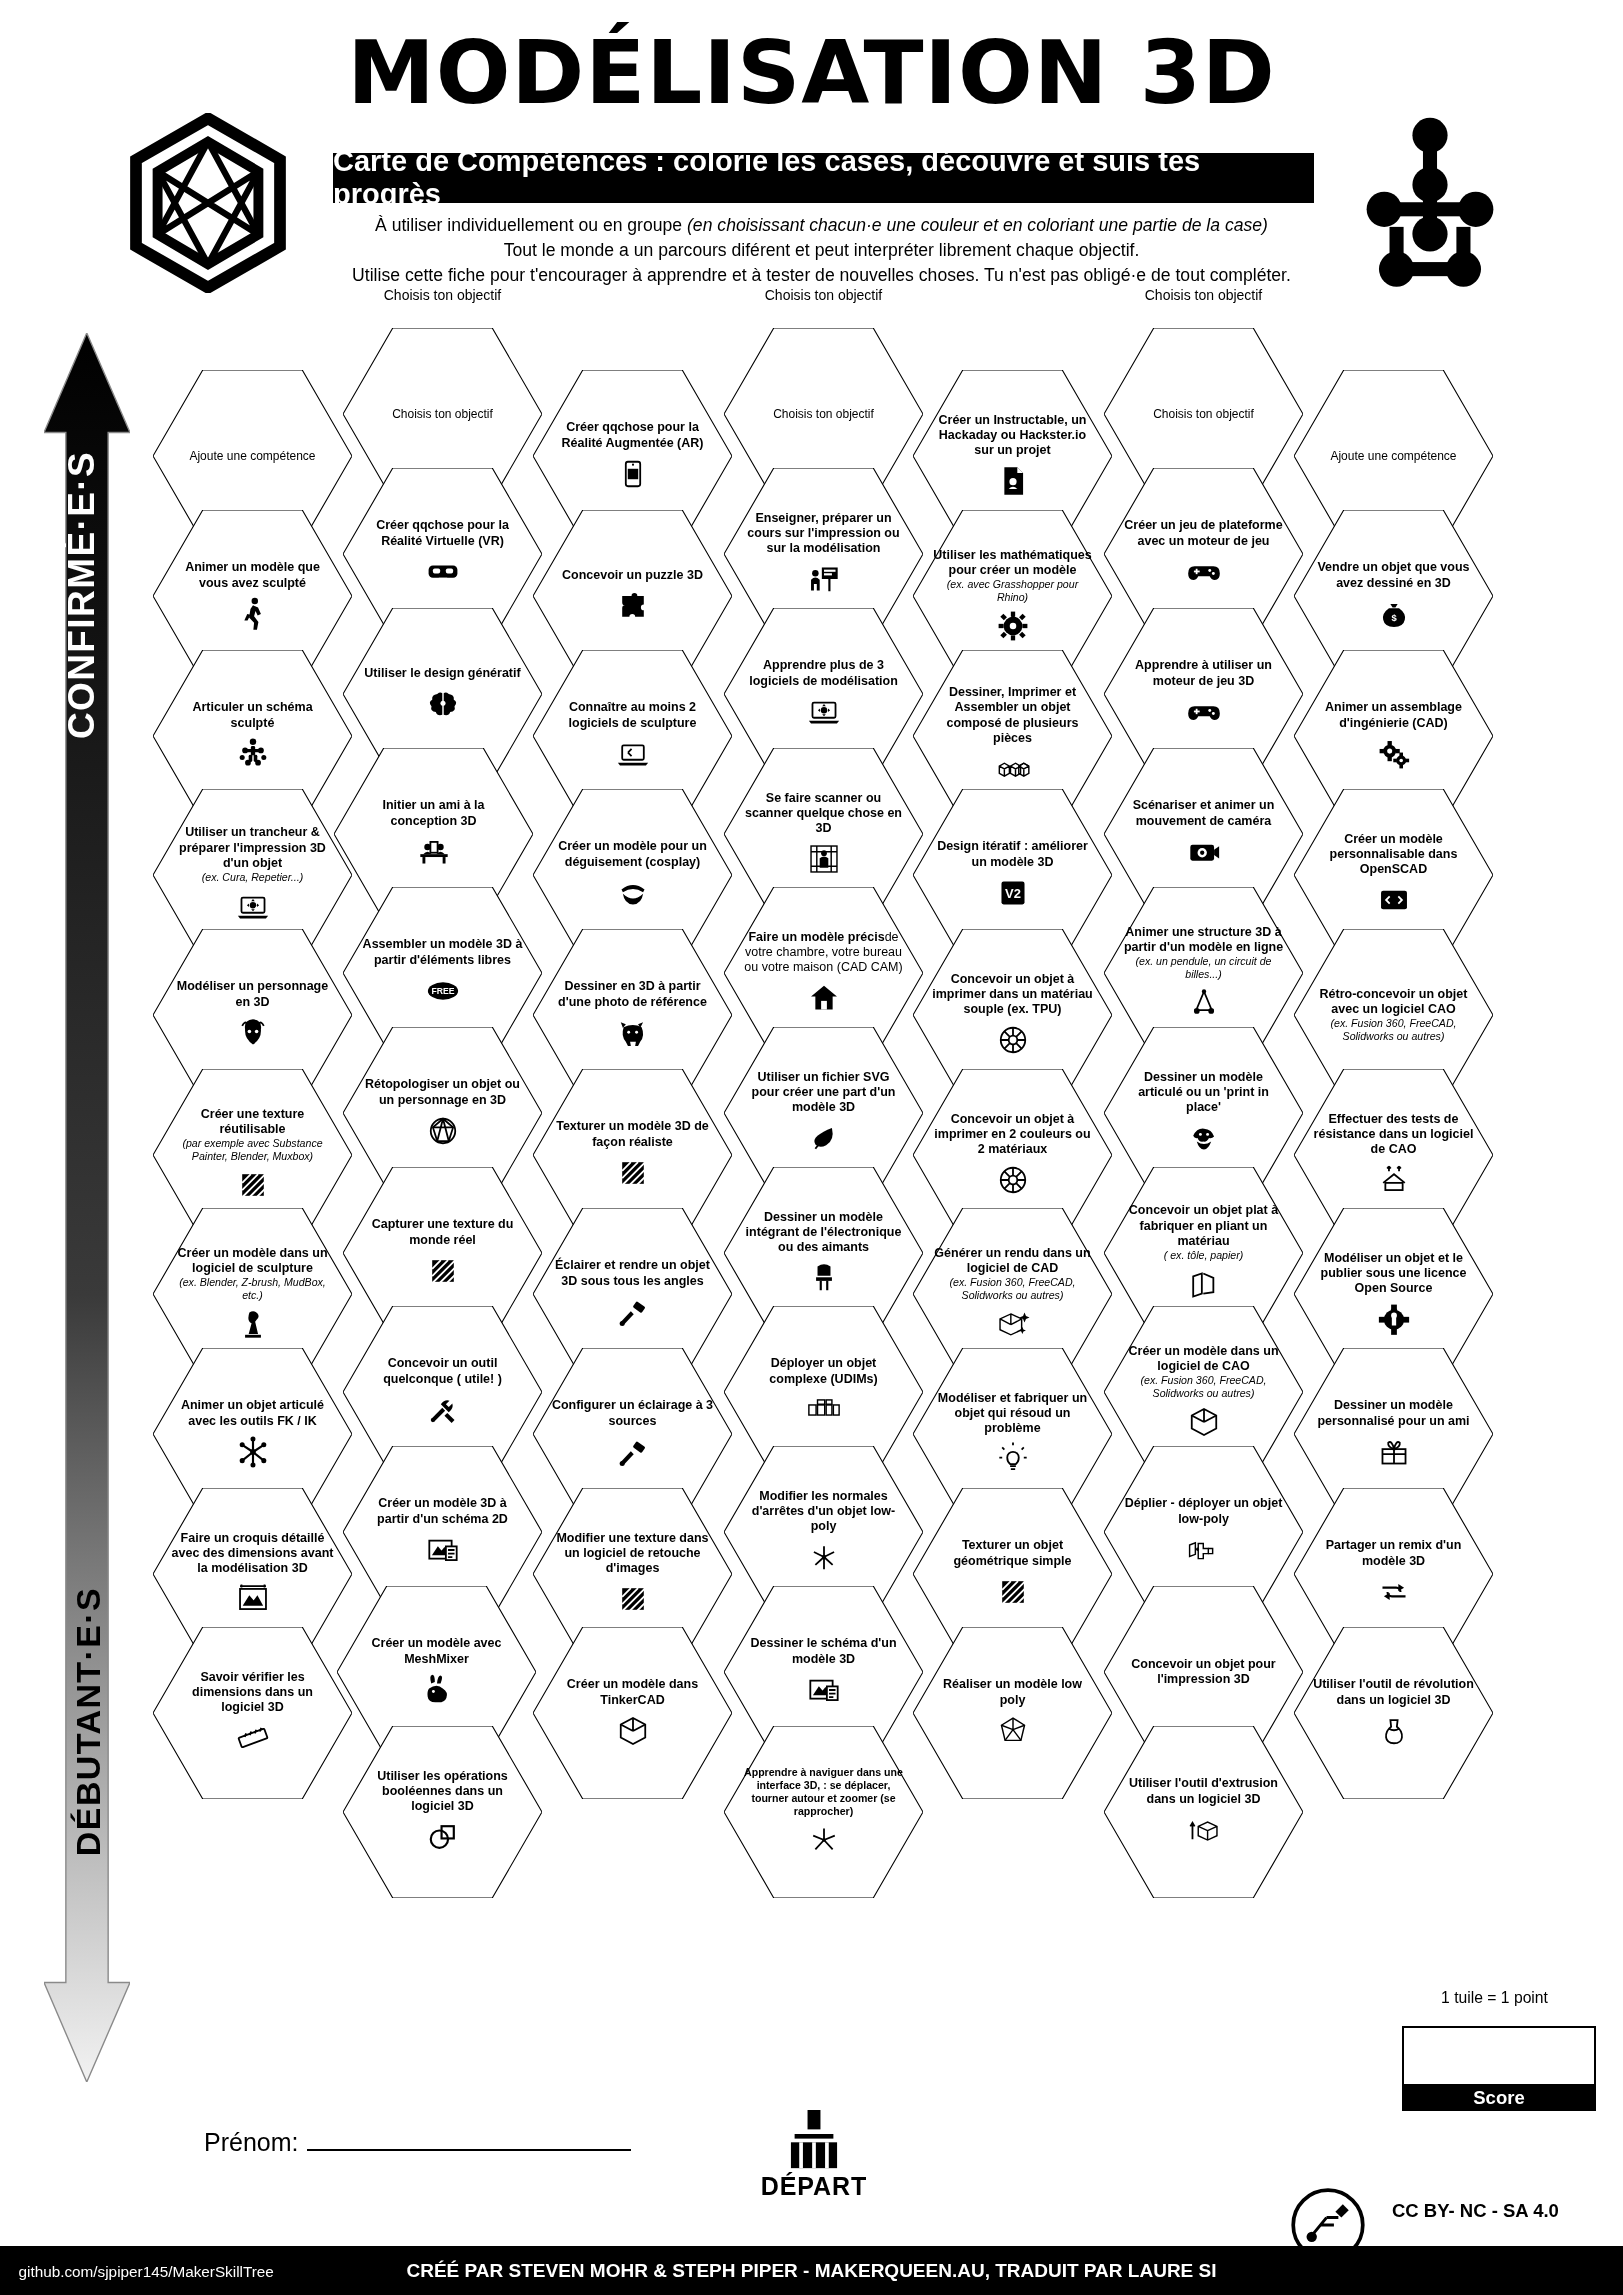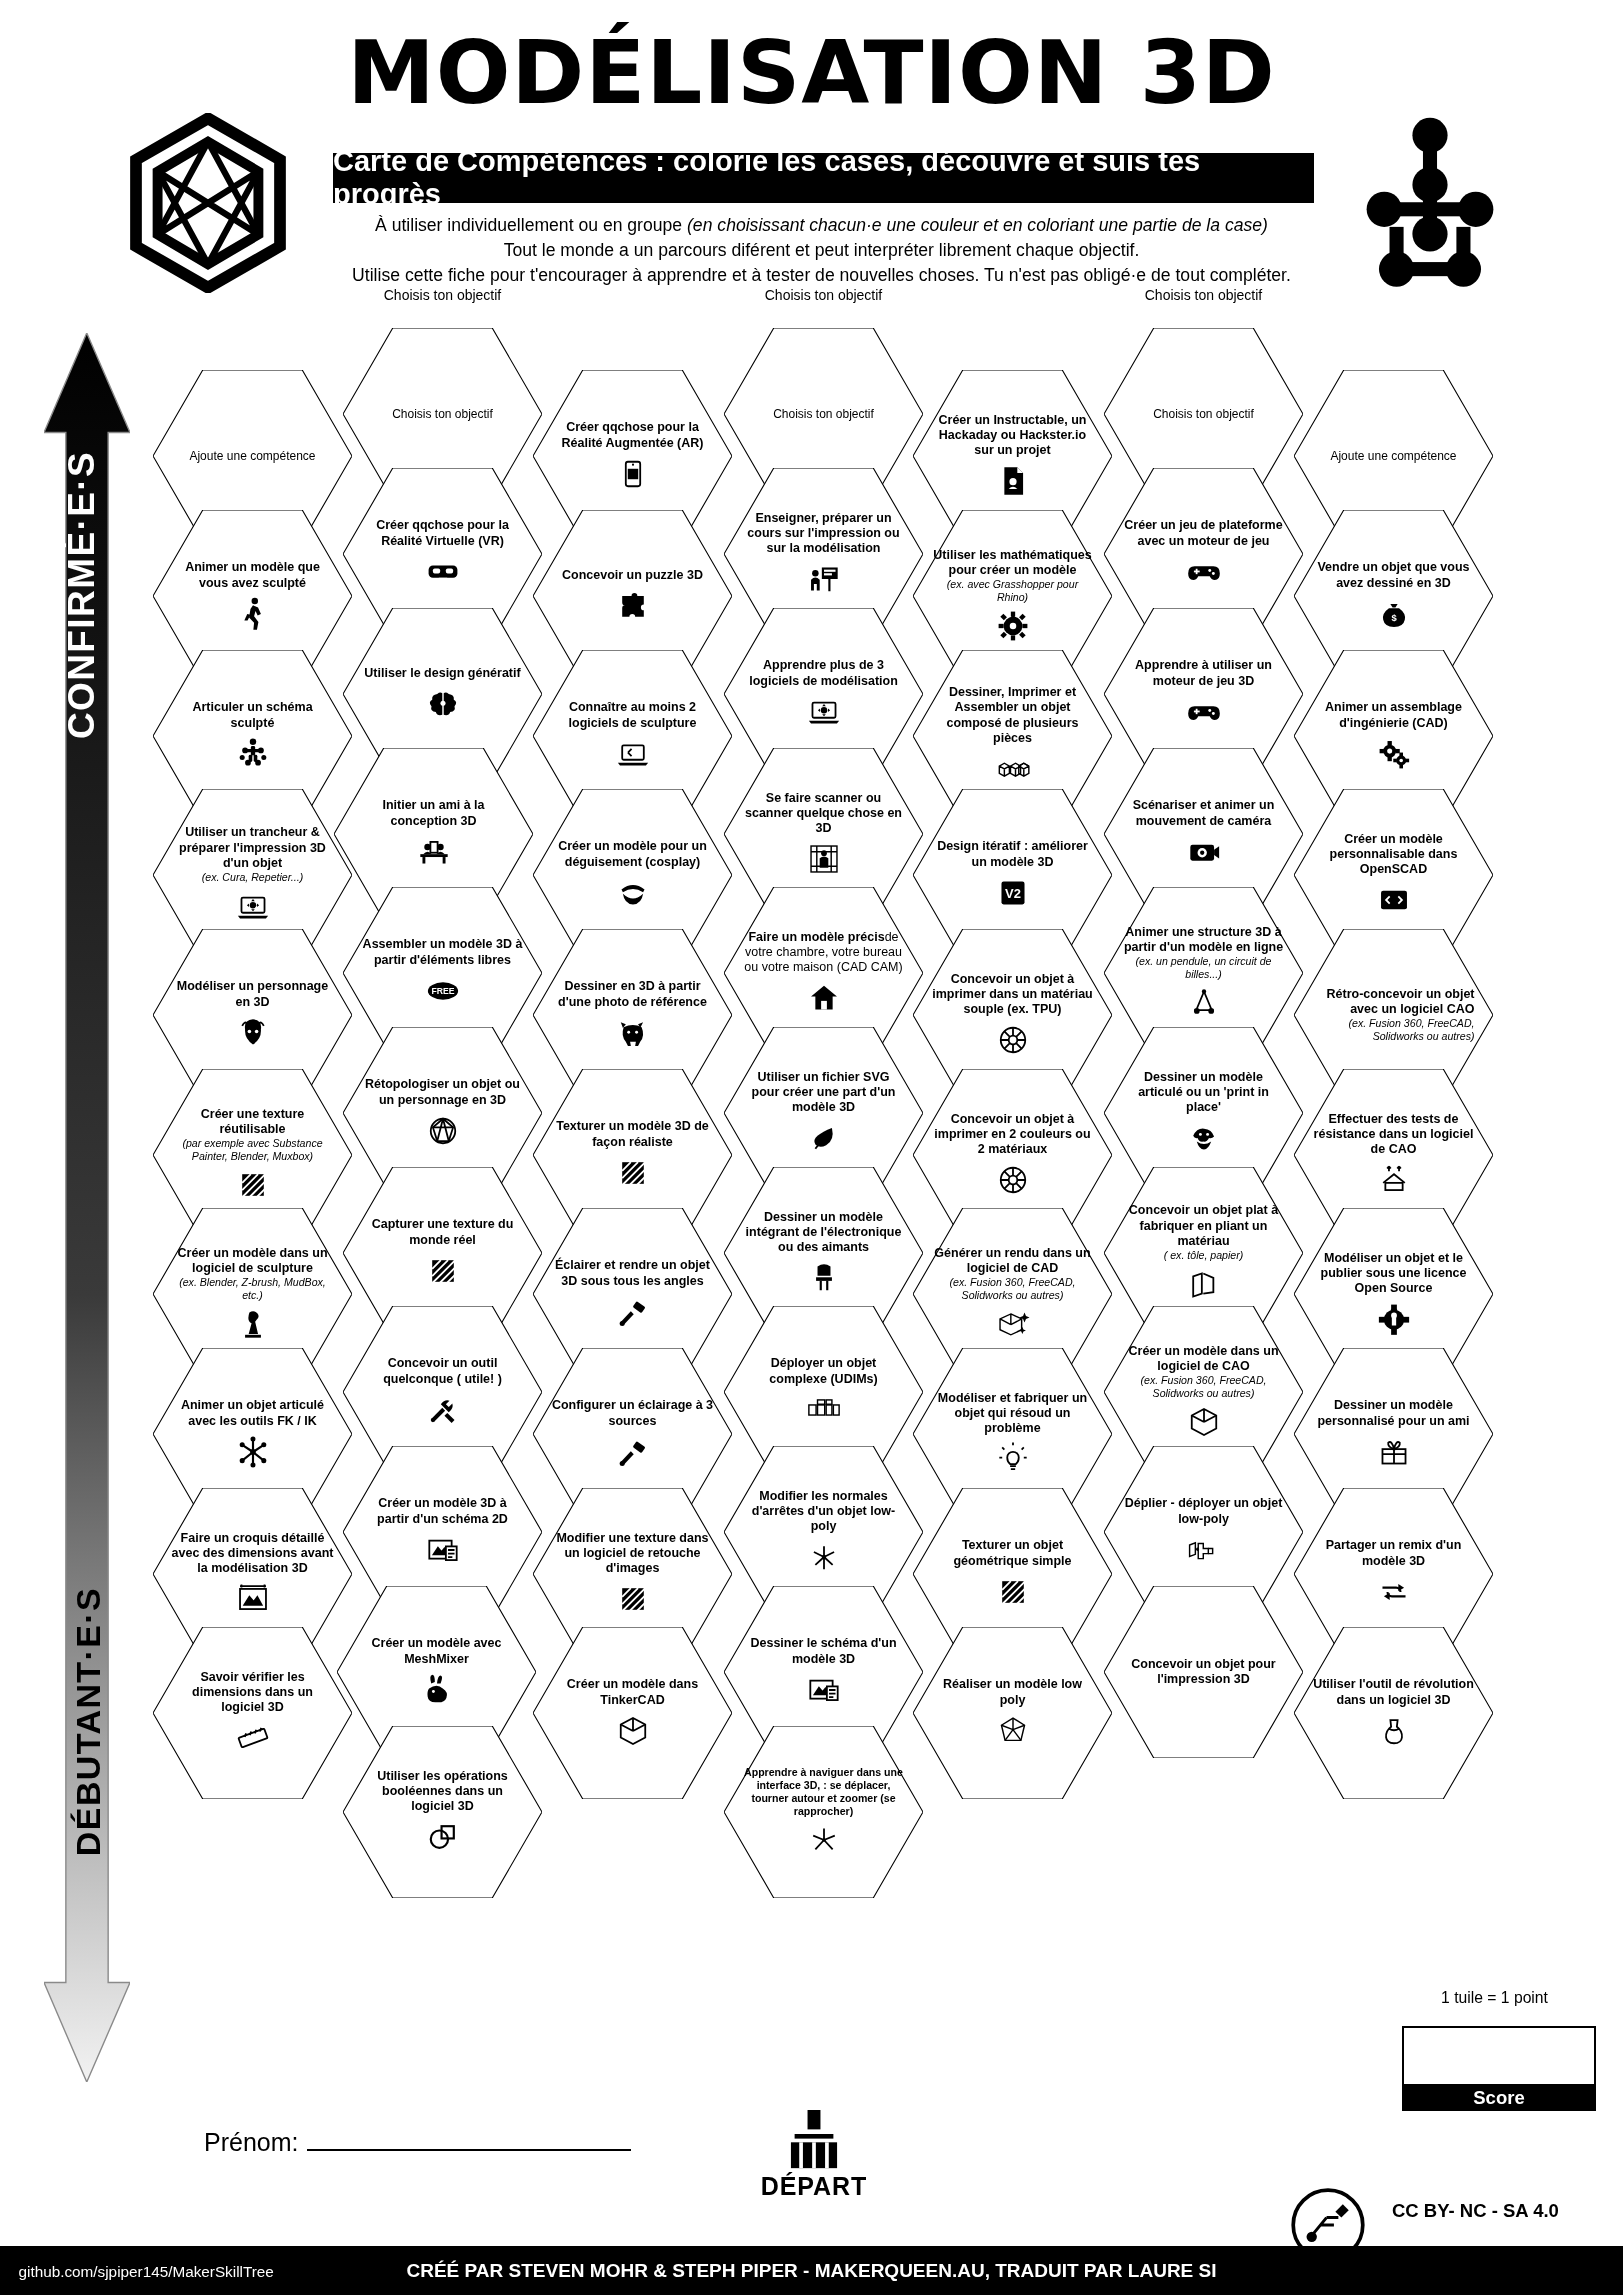--- a/index.html
+++ b/index.html
@@ -1242,20 +1242,38 @@
     </div>
     <div class="hex noicon" style="left: 1104px; top: 1586px; width: 199px; height: 172px;">
       <svg class="hexbg" viewBox="0 0 100 86" preserveAspectRatio="none" width="199" height="172">
     <polygon points="25,0 75,0 100,43 75,86 25,86 0,43" fill="#ffffff" stroke="#000000" stroke-width="1.1" vector-effect="non-scaling-stroke"></polygon>
       </svg>
       <div class="inner">
          <div class="txt">Concevoir un objet pour  l'impression 3D</div>
 
        </div>
     </div>
+    <div class="hex" style="left: 1104px; top: 1726px; width: 199px; height: 172px;">
+      <svg class="hexbg" viewBox="0 0 100 86" preserveAspectRatio="none" width="199" height="172">
+    <polygon points="25,0 75,0 100,43 75,86 25,86 0,43" fill="#ffffff" stroke="#000000" stroke-width="1.1" vector-effect="non-scaling-stroke"></polygon>
+      </svg>
+      <div class="inner">
+         <div class="txt">Utiliser l'outil d'extrusion dans un logiciel 3D</div>
+         <div class="ic">
+          <svg viewBox="0 0 100 100" width="36" height="36">
+            <g fill="none" stroke="#000" stroke-width="4">
+              <path d="M34 40 L60 28 L86 40 L86 66 L60 78 L34 66 Z M34 40 L60 52 M60 52 L86 40 M60 52 L60 78"></path>
+            </g>
+            <g stroke="#000" stroke-width="5" fill="none">
+              <path d="M18 76 L18 32 M12 40 L18 30 L24 40"></path>
+            </g>
+          </svg>
+        </div>
+       </div>
+    </div>
     <div class="hex goal noicon" style="left: 1294px; top: 370px; width: 199px; height: 172px;">
       <svg class="hexbg" viewBox="0 0 100 86" preserveAspectRatio="none" width="199" height="172">
     <polygon points="25,0 75,0 100,43 75,86 25,86 0,43" fill="#ffffff" stroke="#000000" stroke-width="1.1" vector-effect="non-scaling-stroke"></polygon>
       </svg>
       <div class="inner">
          <div class="txt">Ajoute une compétence</div>
 
        </div>
     </div>
     <div class="hex" style="left: 1294px; top: 510px; width: 199px; height: 172px;">
@@ -1312,21 +1330,21 @@
             <g>
               <rect x="14" y="24" width="72" height="52" rx="6" fill="#000"></rect>
               <g stroke="#fff" stroke-width="5" fill="none">
                 <path d="M38 40 L28 50 L38 60 M62 40 L72 50 L62 60"></path>
               </g>
             </g>
           </svg>
         </div>
        </div>
     </div>
-    <div class="hex noicon" style="left: 1294px; top: 929px; width: 199px; height: 172px; text-align: right;">
+    <div class="hex noicon" style="left: 1294px; top: 929px; width: 199px; height: 172px;">
       <svg class="hexbg" viewBox="0 0 100 86" preserveAspectRatio="none" width="199" height="172">
     <polygon points="25,0 75,0 100,43 75,86 25,86 0,43" fill="#ffffff" stroke="#000000" stroke-width="1.1" vector-effect="non-scaling-stroke"></polygon>
       </svg>
       <div class="inner">
          <div class="txt">Rétro-concevoir un objet avec un logiciel CAO<span class="sm">(ex. Fusion 360, FreeCAD, Solidworks ou autres)</span></div>
 
        </div>
     </div>
     <div class="hex" style="left: 1294px; top: 1069px; width: 199px; height: 172px;">
       <svg class="hexbg" viewBox="0 0 100 86" preserveAspectRatio="none" width="199" height="172">

